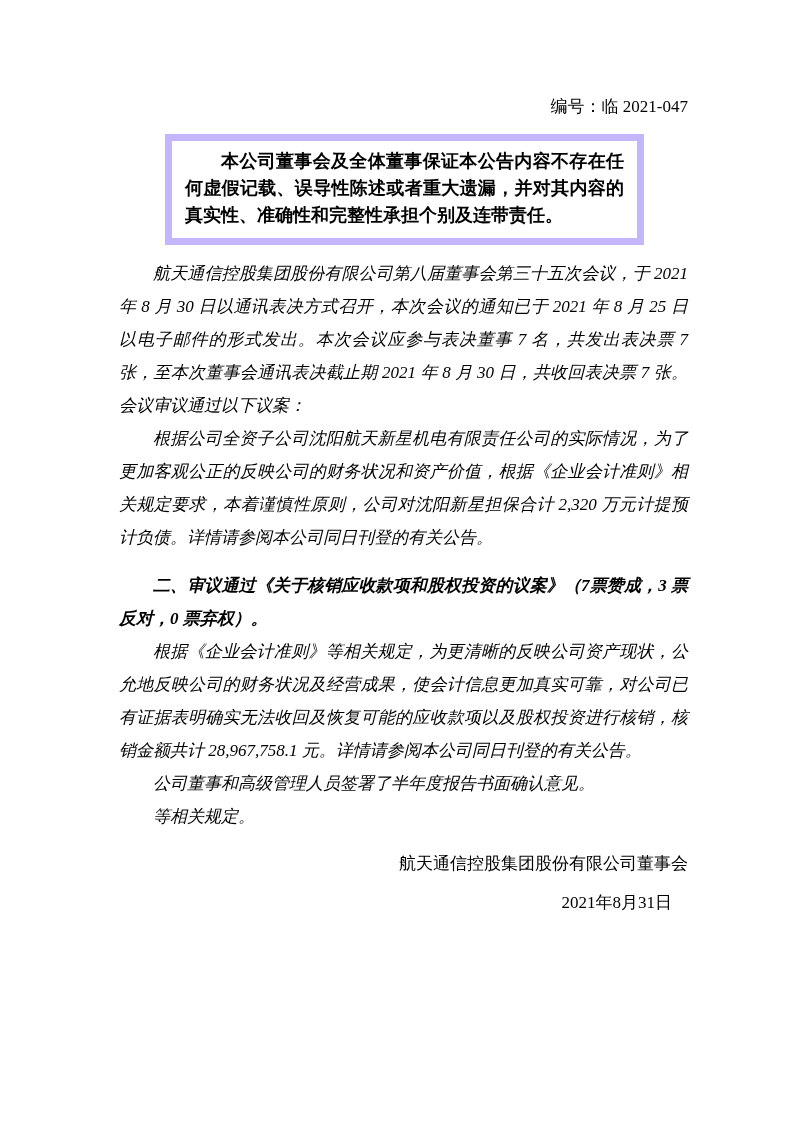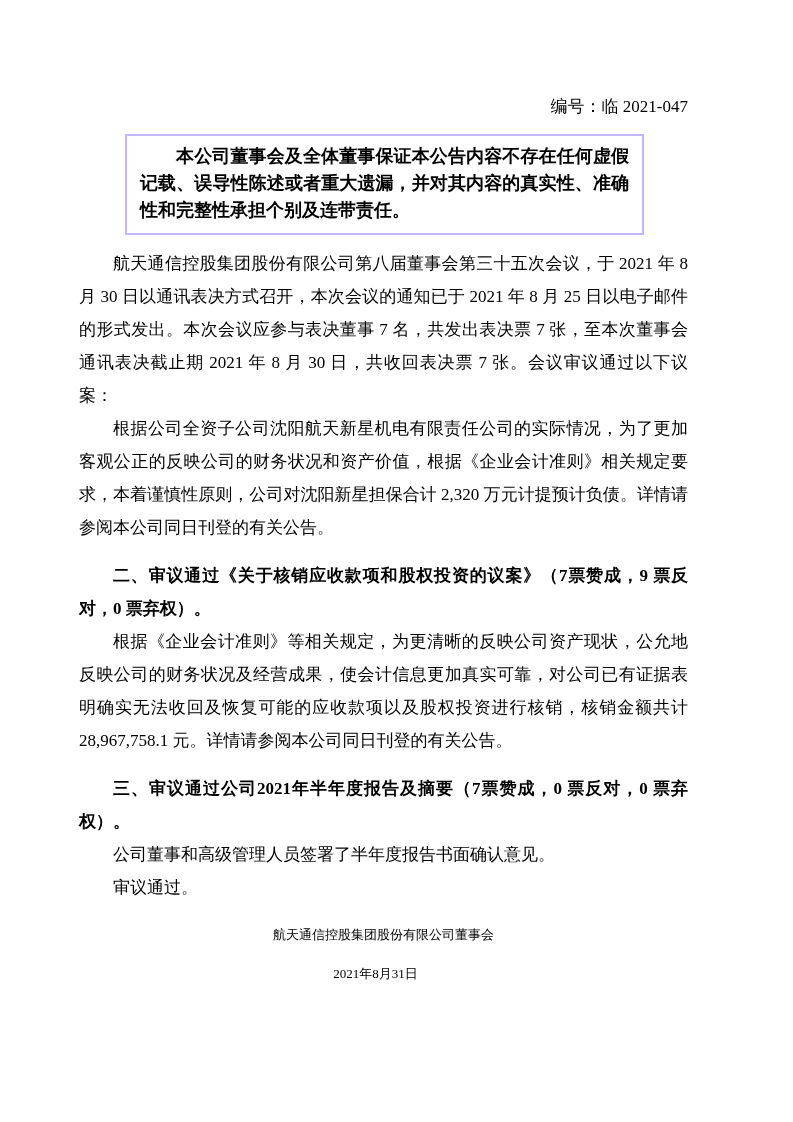--- a/index.html
+++ b/index.html
@@ -7,21 +7,21 @@
     margin: 0;
     padding: 0;
     background: #ffffff;
   }
   .page {
     position: relative;
     width: 793px;
     height: 1122px;
     margin: 0 auto;
     background: #ffffff;
-    padding: 96px 105px 0 79px;
+    padding: 96px 105px 0 119px;
     font-family: "Liberation Serif", "DejaVu Serif", serif;
     color: #000000;
     overflow: hidden;
   }
   .serial {
     text-align: right;
     font-size: 17px;
     line-height: 22px;
     margin: 0 0 8px 0;
   }
@@ -33,52 +33,53 @@
     display: block;
     text-align: center;
     color: #fe0000;
     font-family: "Liberation Sans", "DejaVu Sans", sans-serif;
     font-weight: 700;
     font-size: 30px;
     line-height: 36px;
     letter-spacing: 0px;
   }
   .disclaimer-box {
-    border: 2px solid #c4b5fd;
+    border: 7px solid #c4b5fd;
     margin: 16px 44px 0 46px;
     padding: 7px 13px 9px 13px;
   }
   .disclaimer-box p {
     margin: 0;
     text-indent: 2em;
     font-family: "Liberation Sans", "DejaVu Sans", sans-serif;
     font-weight: 700;
     font-size: 18px;
     line-height: 27px;
     text-align: justify;
   }
   .para {
     margin: 0;
     font-size: 17px;
     line-height: 33px;
     text-align: justify;
     text-indent: 2em;
+    font-style: italic;
   }
   .intro {
     margin-top: 12px;
   }
   .heading {
     font-weight: 700;
     margin-top: 15px;
   }
   .sig {
     margin: 0;
-    font-size: 13px;
+    font-size: 17px;
     line-height: 33px;
-    text-align: center;
+    text-align: right;
   }
   .sig-company {
     margin-top: 14px;
   }
   .sig-date {
     margin-top: 6px;
     padding-right: 16px;
   }
 </style>
 </head>
@@ -90,24 +91,23 @@
 
 
   <div class="disclaimer-box">
     <p>本公司董事会及全体董事保证本公告内容不存在任何虚假记载、误导性陈述或者重大遗漏，并对其内容的真实性、准确性和完整性承担个别及连带责任。</p>
   </div>
 
   <p class="para intro">航天通信控股集团股份有限公司第八届董事会第三十五次会议，于 2021 年 8 月 30 日以通讯表决方式召开，本次会议的通知已于 2021 年 8 月 25 日以电子邮件的形式发出。本次会议应参与表决董事 7 名，共发出表决票 7 张，至本次董事会通讯表决截止期 2021 年 8 月 30 日，共收回表决票 7 张。会议审议通过以下议案：</p>
 
   <p class="para">根据公司全资子公司沈阳航天新星机电有限责任公司的实际情况，为了更加客观公正的反映公司的财务状况和资产价值，根据《企业会计准则》相关规定要求，本着谨慎性原则，公司对沈阳新星担保合计 2,320 万元计提预计负债。详情请参阅本公司同日刊登的有关公告。</p>
 
-  <p class="para heading">二、审议通过《关于核销应收款项和股权投资的议案》（7票赞成，9 票反对，0 票弃权）。</p>
+  <p class="para heading">二、审议通过《关于核销应收款项和股权投资的议案》（7票赞成，3 票反对，0 票弃权）。</p>
   <p class="para">根据《企业会计准则》等相关规定，为更清晰的反映公司资产现状，公允地反映公司的财务状况及经营成果，使会计信息更加真实可靠，对公司已有证据表明确实无法收回及恢复可能的应收款项以及股权投资进行核销，核销金额共计 28,967,758.1 元。详情请参阅本公司同日刊登的有关公告。</p>
 
-  <p class="para heading">三、审议通过公司2021年半年度报告及摘要（7票赞成，0 票反对，0 票弃权）。</p>
   <p class="para">公司董事和高级管理人员签署了半年度报告书面确认意见。</p>
 
-  <p class="para">审议通过。</p>
+  <p class="para">等相关规定。</p>
 
   <p class="sig sig-company">航天通信控股集团股份有限公司董事会</p>
   <p class="sig sig-date">2021年8月31日</p>
 
 </div>
 
 </body></html>

